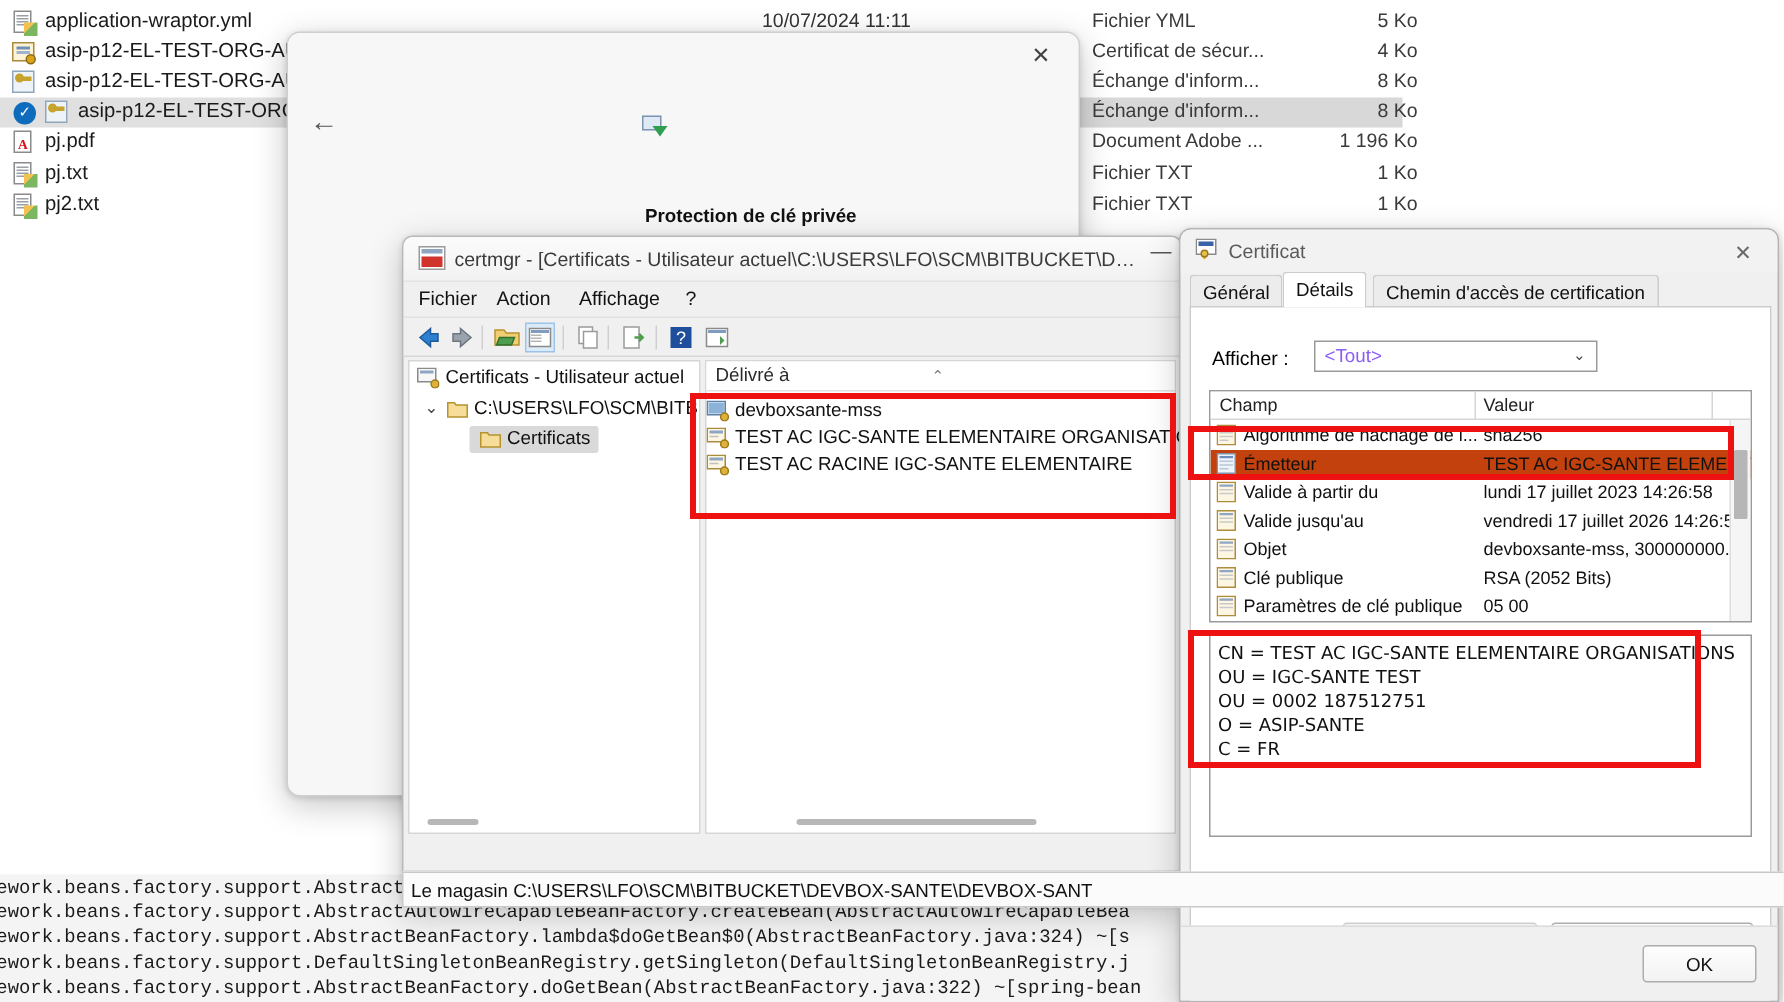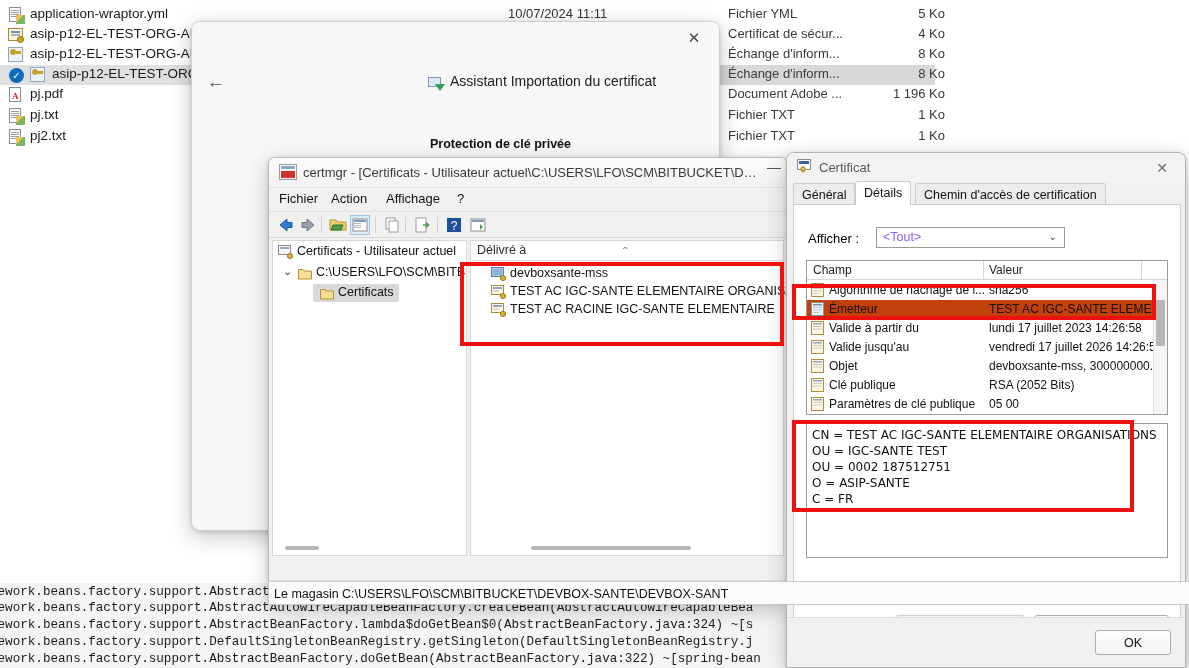--- a/index.html
+++ b/index.html
@@ -85,21 +85,21 @@
   #certmgr .mm-tree { position:absolute; left:3px; top:82px; width:195px; bottom:46px; background:#fff;
                       border:1px solid #d6d6d6; }
   #certmgr .mm-list { position:absolute; left:201px; top:82px; right:3px; bottom:46px; background:#fff;
                       border:1px solid #d6d6d6; }
   #certmgr .mm-colhdr { position:absolute; left:0; top:0; width:100%; height:20px; background:#fff;
                         border-bottom:1px solid #e2e2e2; }
   #certmgr .mm-colhdr .ch { position:absolute; left:6px; top:2px; font-size:12.5px; color:#2b2b2b; }
   #certmgr .mm-colhdr .sortarrow { position:absolute; left:150px; top:4px; font-size:10px; color:#777; }
   #certmgr .tnode { position:absolute; font-size:12.5px; color:#111; white-space:nowrap; }
   #certmgr .tnode-sel { position:absolute; background:#d9d9d9; height:18px; border-radius:2px; }
-  #certmgr .litem { position:absolute; left:20px; font-size:12.5px; color:#111; white-space:nowrap; }
+  #certmgr .litem { position:absolute; left:0; font-size:12.5px; color:#111; white-space:nowrap; }
   #certmgr .mm-status { position:absolute; left:0; bottom:0; width:100%; height:22px; background:#f0f0f0;
                         border-top:1px solid #dcdcdc; }
   #certmgr .scroll-h { position:absolute; height:4px; background:#b7b7b7; border-radius:2px; }
 
   
   #certdlg { left:786px; top:152px; width:400px; height:516px; background:#f0f0f0;
              border:1px solid #b4b4b4; border-radius:8px 8px 0 0; overflow:hidden; }
   #certdlg .cd-title { position:absolute; left:0; top:0; width:100%; height:29px; background:#f2f2f2; }
   #certdlg .cd-icon { position:absolute; left:10px; top:6px; width:16px; height:15px; }
   #certdlg .cd-ttext { position:absolute; left:32px; top:7px; font-size:13px; color:#5a5a5a; }
@@ -246,21 +246,20 @@
     <div class="ex-date" style="top:6px;">10/07/2024 11:11</div>
   </div>
 
   <div id="wizard" class="win shadow-lg">
     <div class="wz-titlebar"></div>
     <div class="wz-close">✕</div>
     <div class="wz-back">←</div>
     <span class="wz-appicon">
       <span class="appicon"><span class="env"></span><span class="arrow"></span></span>
     </span>
-    <div class="wz-title">Assistant Importation du certificat</div>
     <div class="wz-h2">Protection de clé privée</div>
     <div class="wz-p">Pour maintenir la sécurité, la clé privée a été protégée avec un mot de passe.</div>
     <div class="wz-sep"></div>
     <div class="wz-lbl" style="left:250px; top:185px;">Ta</div>
     <div class="wz-group" style="left:195px; top:232px; width:120px; height:148px;"></div>
     <div class="wz-lbl" style="left:258px; top:224px; background:#f7f7f7; padding:0 2px;">M</div>
     <div class="wz-group" style="left:195px; top:486px; width:120px; height:0;"></div>
     <div class="wz-group" style="left:255px; top:320px; width:60px; height:185px;"></div>
     <div class="wz-lbl" style="left:258px; top:303px; background:#f7f7f7; padding:0 2px;">O</div>
   </div>

